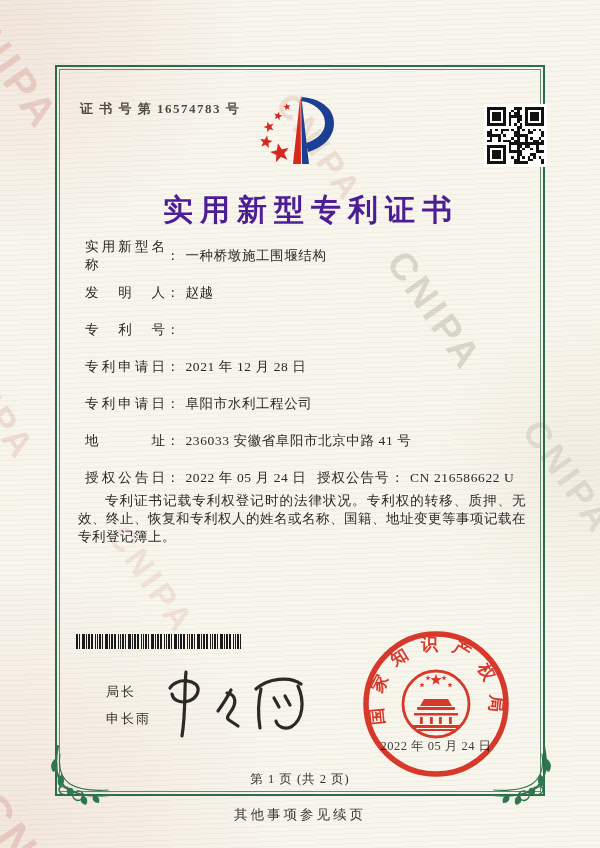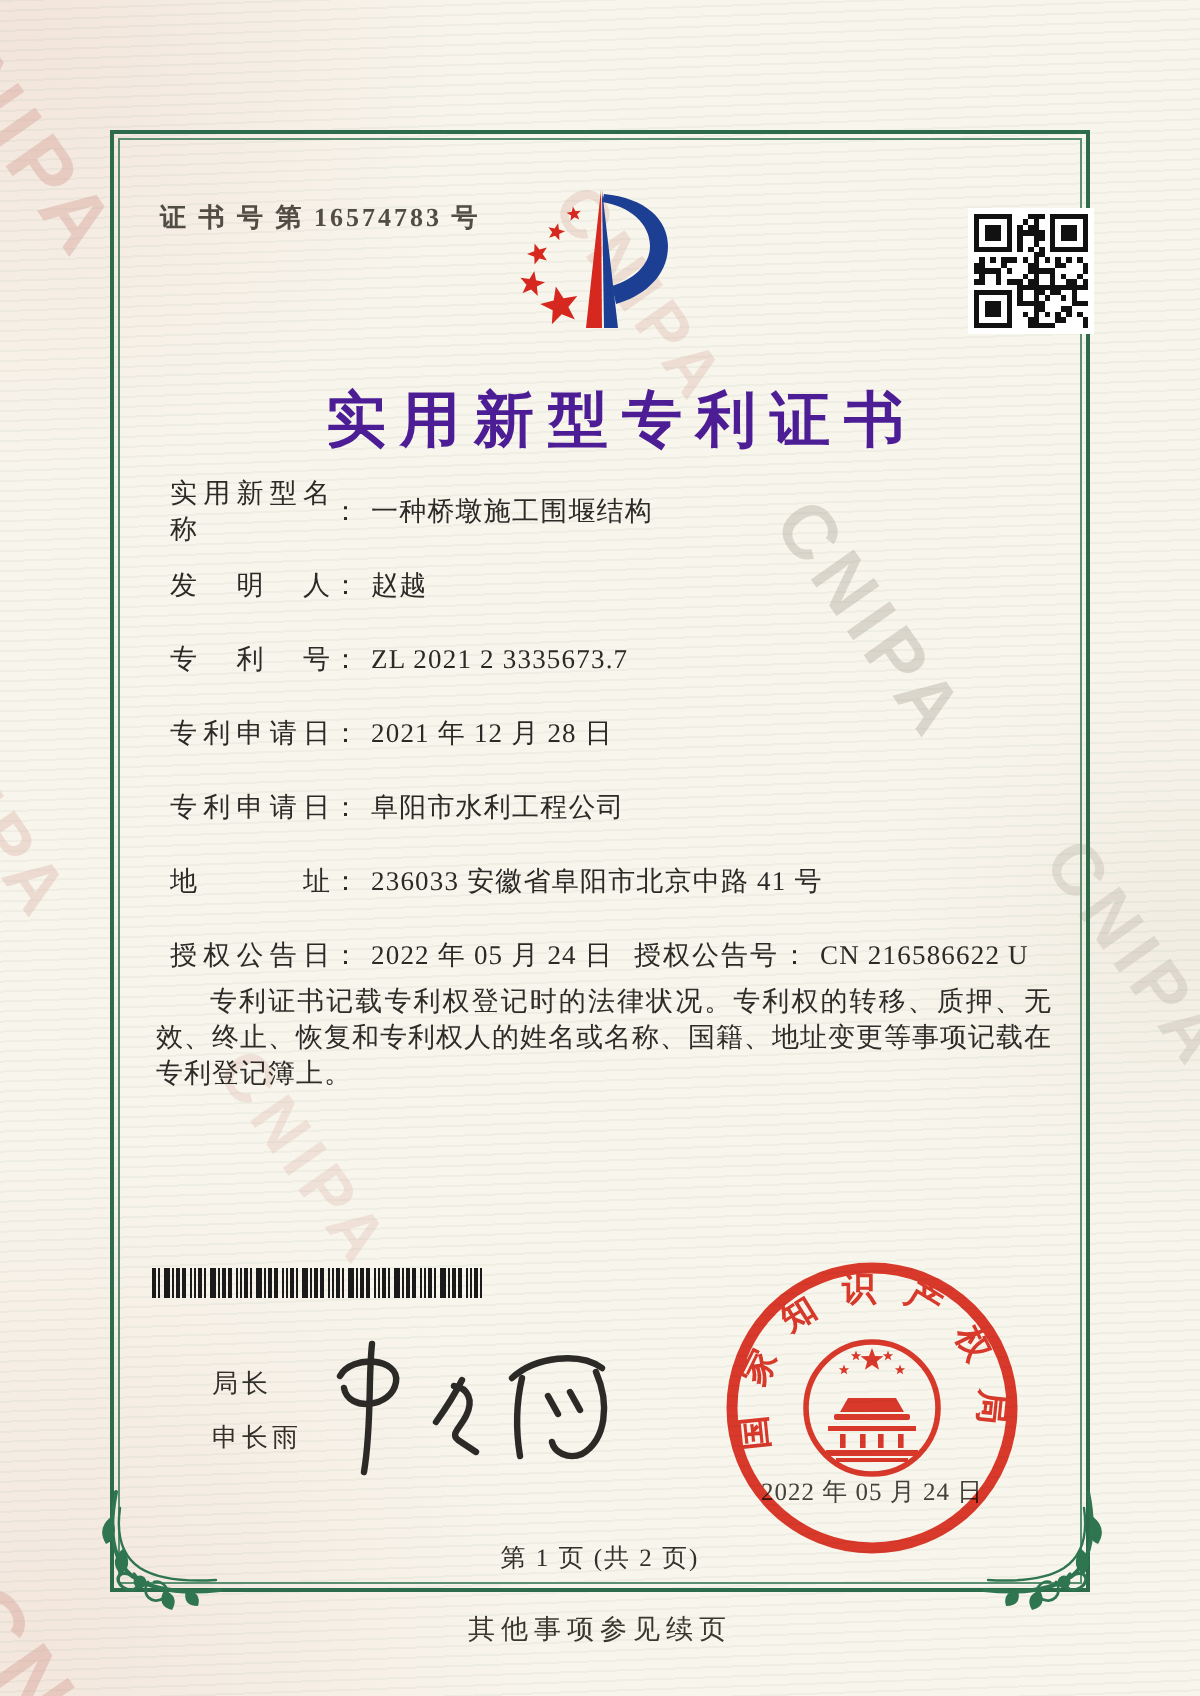--- a/index.html
+++ b/index.html
@@ -239,21 +239,20 @@
         <span class="fvalue">一种桥墩施工围堰结构</span>
     </div>
     <div class="frow">
       <span class="flabel">发明人</span>
         <span class="colon">：</span>
         <span class="fvalue">赵越</span>
     </div>
     <div class="frow">
       <span class="flabel">专利号</span>
         <span class="colon">：</span>
-        <span class="fvalue">ZL 2021 2 3335673.7</span>
     </div>
     <div class="frow">
       <span class="flabel">专利申请日</span>
         <span class="colon">：</span>
         <span class="fvalue">2021 年 12 月 28 日</span>
     </div>
     <div class="frow">
       <span class="flabel">专利申请日</span>
         <span class="colon">：</span>
         <span class="fvalue">阜阳市水利工程公司</span>

